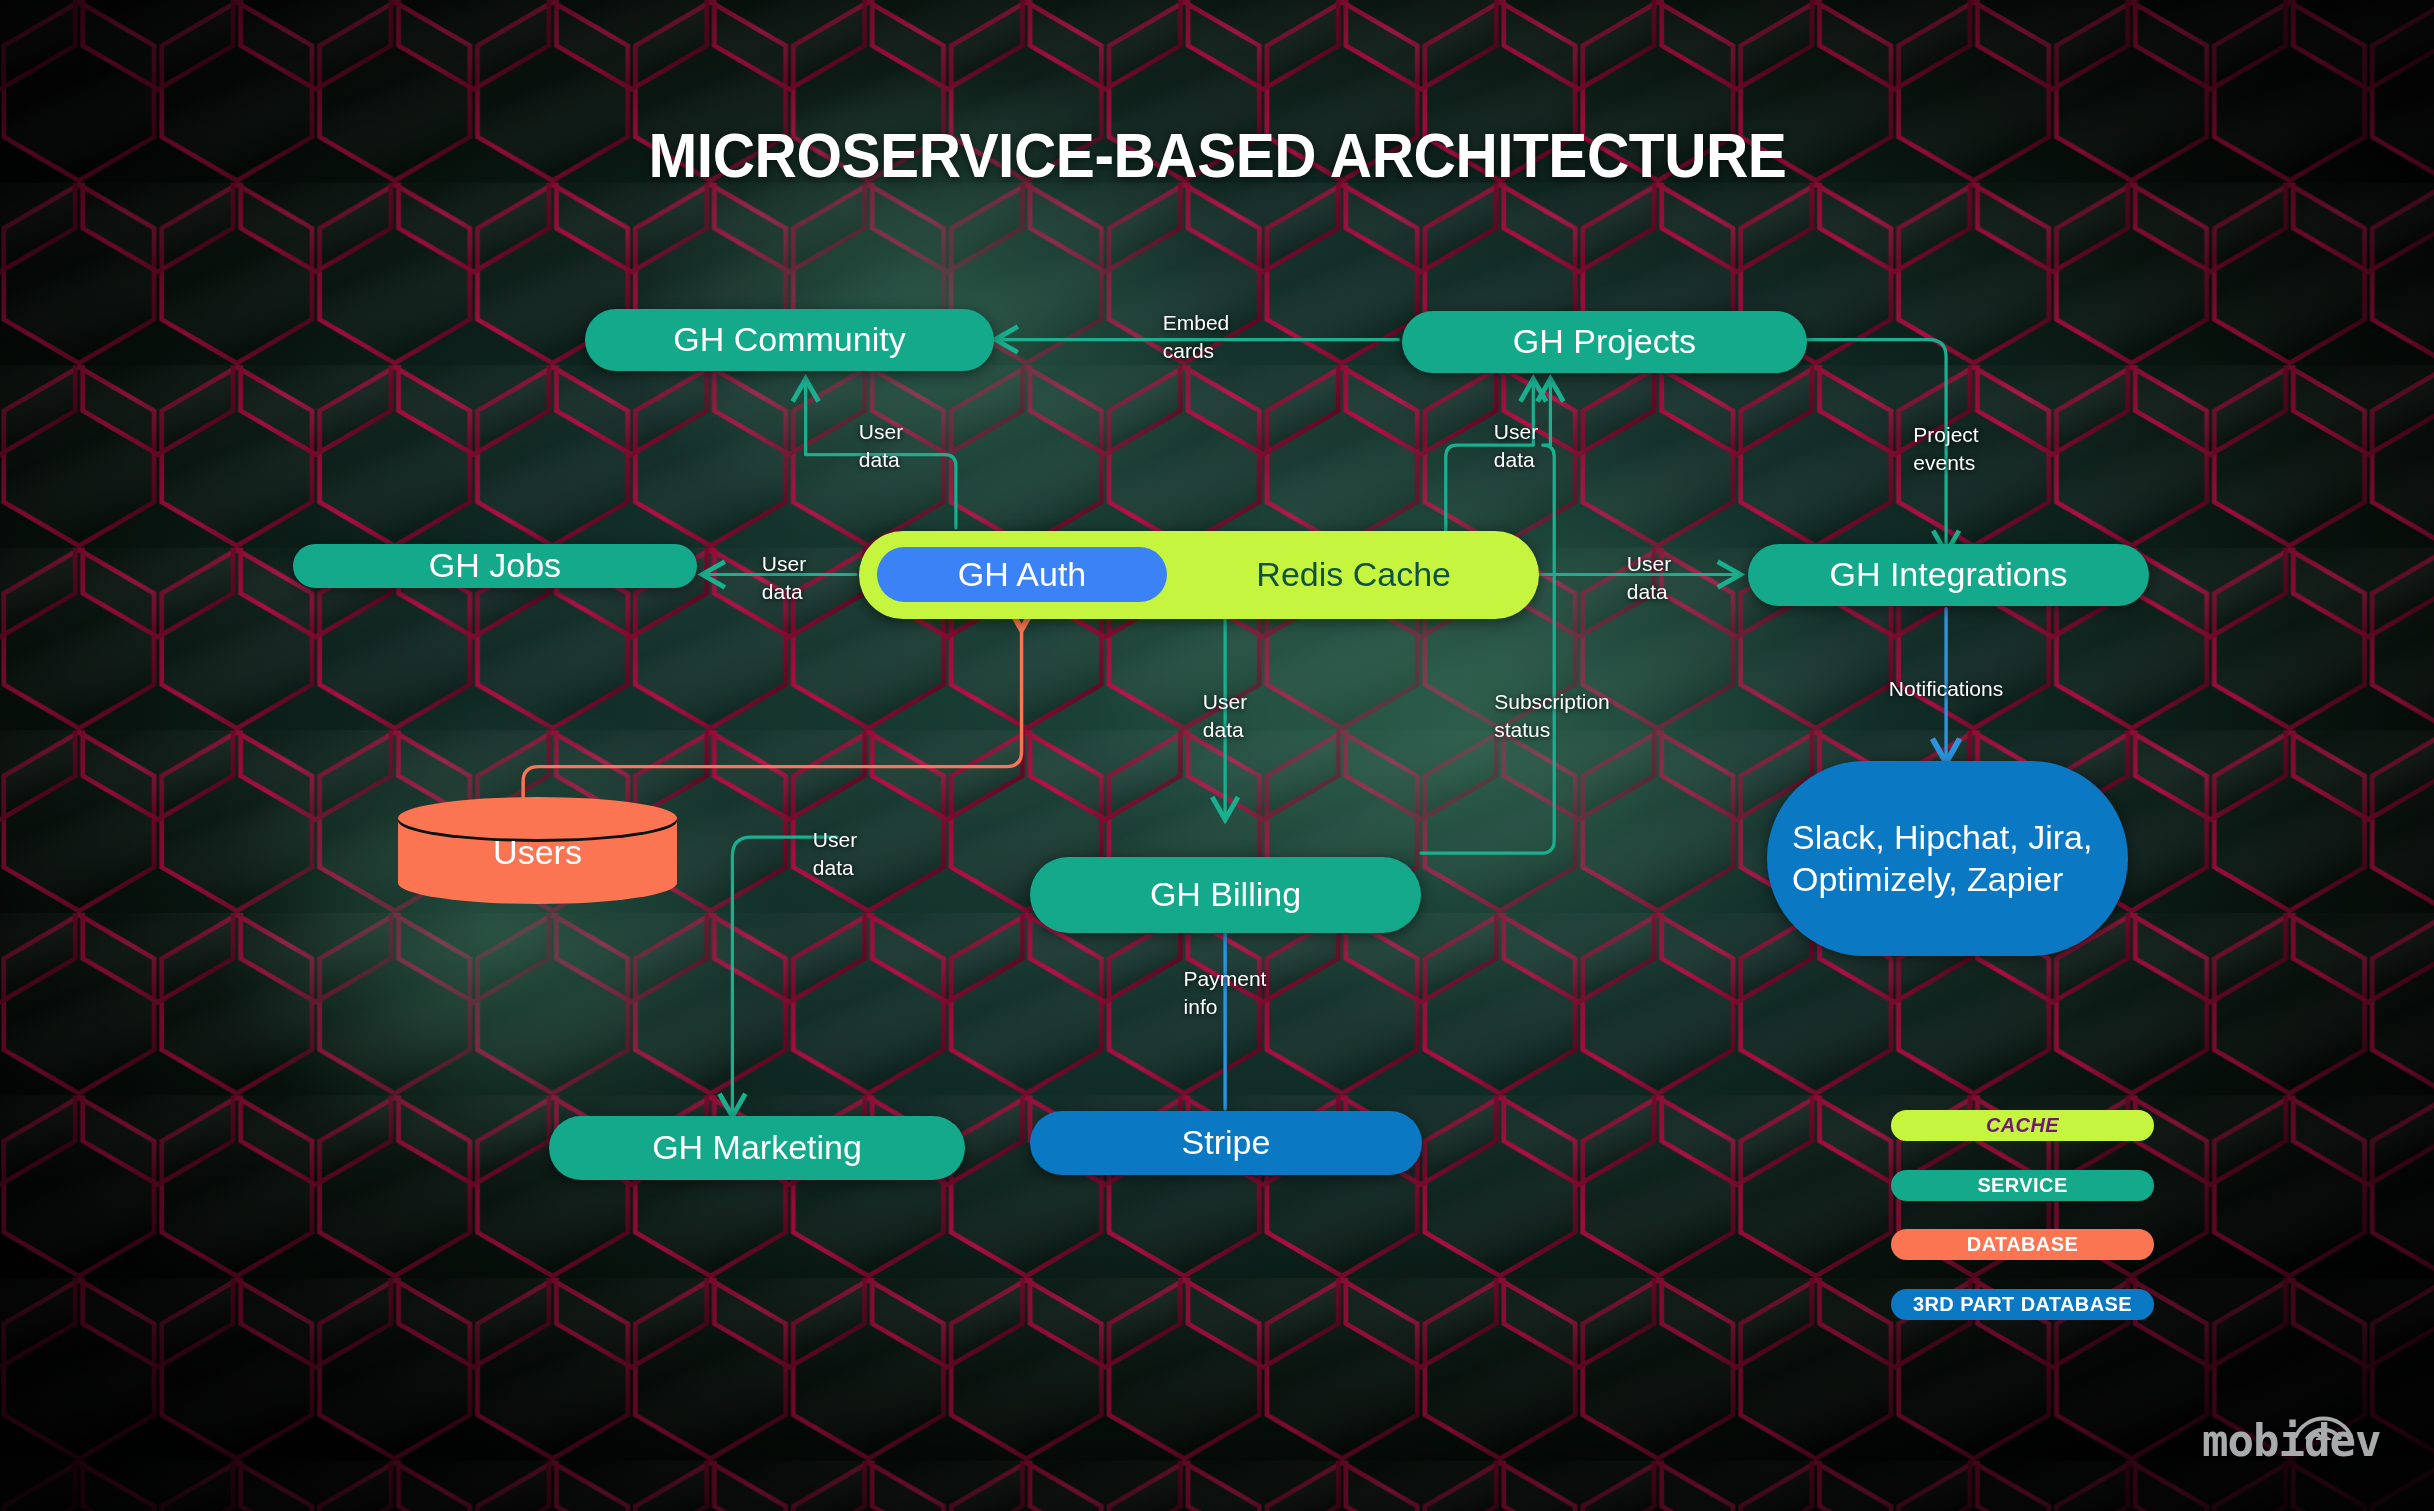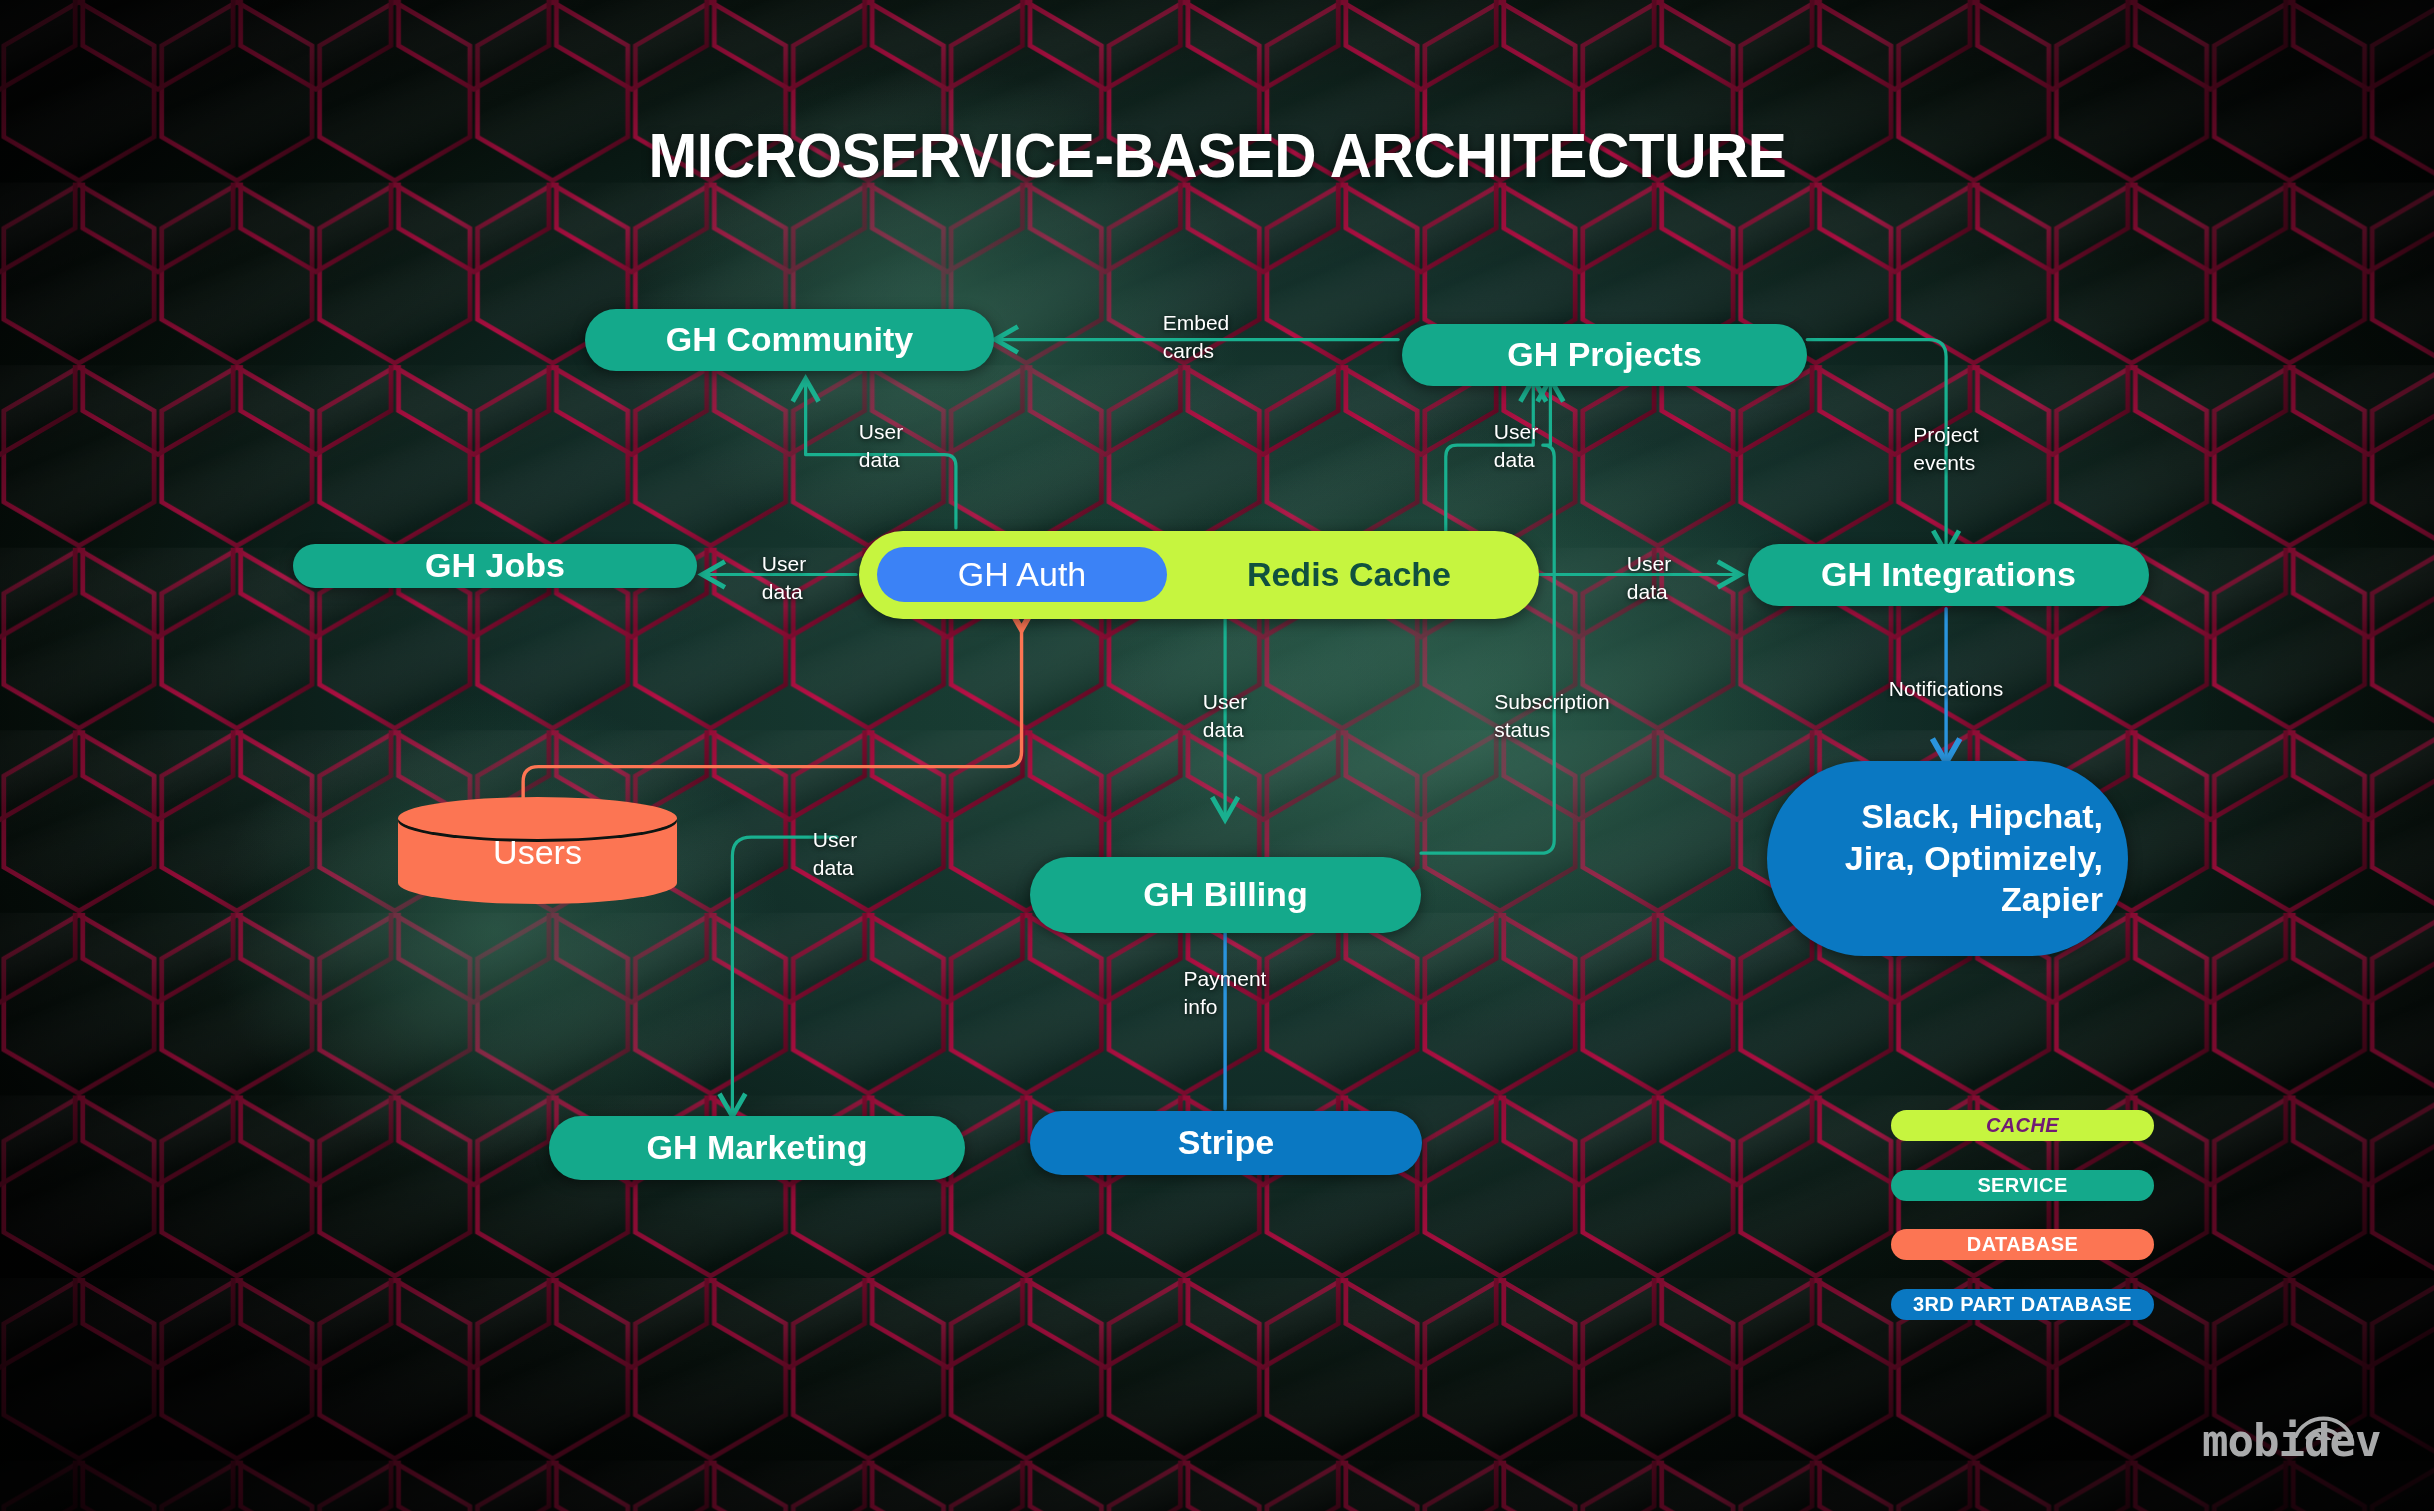--- a/index.html
+++ b/index.html
@@ -30,23 +30,23 @@
   
   #wires{position:absolute;inset:0;pointer-events:none;}
 
   
   .node{
     position:absolute;
     display:flex;align-items:center;justify-content:center;
     border-radius:950px;
     color:#ffffff;
     font-size:34px;
-    font-weight:bold;
+    font-weight:normal;
     line-height:1.22;
-    text-align:right;
+    text-align:left;
     box-sizing:border-box;
     box-shadow:0 2.9px 13.3px rgba(0,0,0,.45);
   }
   .svc{background:#14A98B;}
   .third{background:#0A78C2;}
   .cache{background:#C6F53F;color:#10513F;}
   .gh-auth{
     position:absolute;
     display:flex;align-items:center;justify-content:center;
     background:#3b82f6;color:#fff;
@@ -195,21 +195,21 @@
     <g fill="none" stroke="#2a94dd" stroke-width="3.6" stroke-linecap="round" marker-end="url(#ahB)">
       <path d="M1288,1166 L1288,940"></path>
       <path d="M2046,640 L2046,800"></path>
     </g>
   </svg>
 
   <div class="node svc" style="left:585px;top:309px;width:409px;height:62px;">
     <span>GH Community</span>
   </div>
 
-  <div class="node svc" style="left:1402px;top:324px;width:405px;height:62px;">
+  <div class="node svc" style="left:1402px;top:311px;width:405px;height:62px;">
     <span>GH Projects</span>
   </div>
 
   <div class="node svc" style="left:293px;top:544px;width:404px;height:44px;">
     <span>GH Jobs</span>
   </div>
 
   <div class="node cache" style="left:859px;top:531px;width:680px;height:88px;justify-content:flex-end;padding-right:88px;">
     <span>Redis Cache</span>
   </div>

